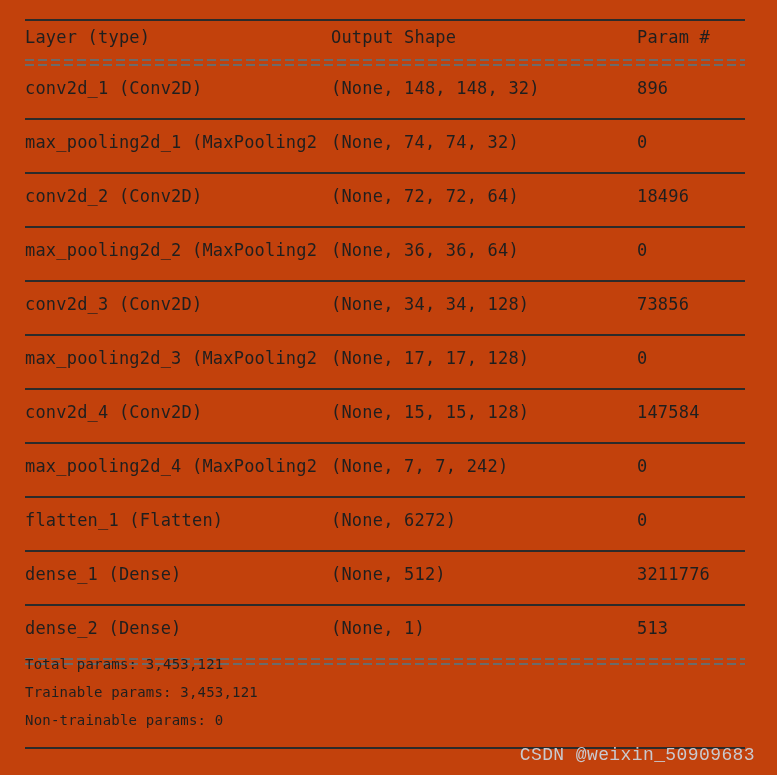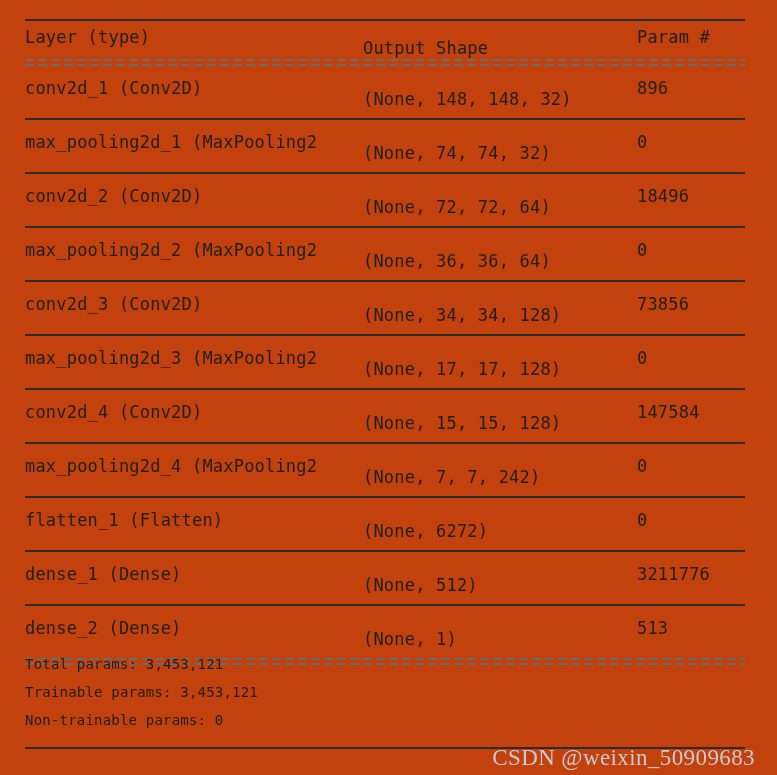--- a/index.html
+++ b/index.html
@@ -84,21 +84,21 @@
 
   .cell {
     position: absolute;
     white-space: pre;
     font-size: 17px;
     line-height: 1;
     letter-spacing: 0.2px;
     color: #1f1f1f;
   }
   .cell.c-layer  { left: 0px;   top: 14px; }
-  .cell.c-shape  { left: 338px; top: 14px; margin-top: 11px; }
+  .cell.c-shape  { left: 306px; top: 14px; }
   .cell.c-param  { left: 612px; top: 14px; }
 
   .row.header-row .cell { top: 8px; }
 
   
   .totals {
     position: absolute;
     left: 25px;
     top: 650px;
     width: 720px;
@@ -118,22 +118,22 @@
     width: 720px;
     height: 0;
     border-top: 2px solid #2b2b2b;
   }
 
   
   .watermark {
     position: absolute;
     right: 22px;
     top: 745px;
-    font-family: Liberation Serif, serif;
-    font-size: 23px;
+    font-family: Liberation Mono, monospace;
+    font-size: 18px;
     color: #c9c9cf;
     white-space: pre;
     letter-spacing: 0.4px;
     user-select: none;
   }
 </style>
 </head>
 <body>
 
 <div class="summary-sheet">

